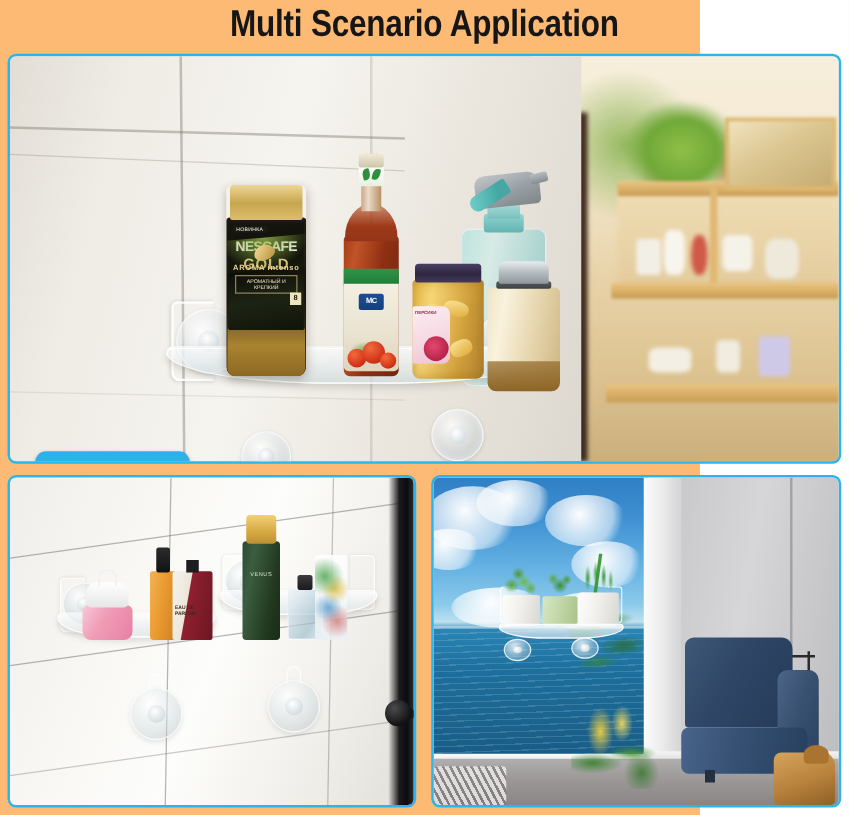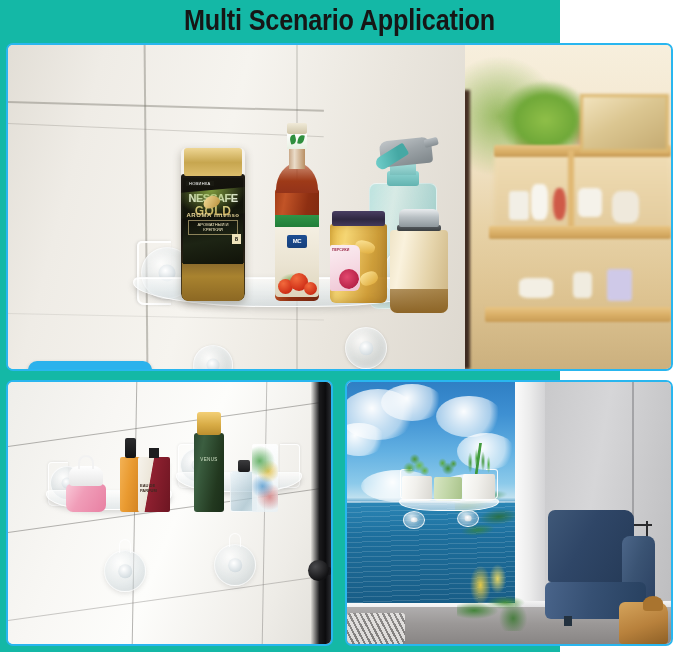--- a/index.html
+++ b/index.html
@@ -7,21 +7,21 @@
   html, body {
     width: 679px; height: 652px;
     background: #ffffff;
     font-family: "Liberation Sans", sans-serif;
     overflow: hidden;
   }
 
   #page {
     position: relative;
     width: 560px; height: 652px;
-    background: #14b8a6;
+    background: #fdba74;
   }
 
   
   #page-title {
     position: absolute;
     left: 0; top: 0;
     width: 679px; height: 40px;
     display: flex; align-items: center; justify-content: center;
     font-size: 30px;
     font-weight: bold;

